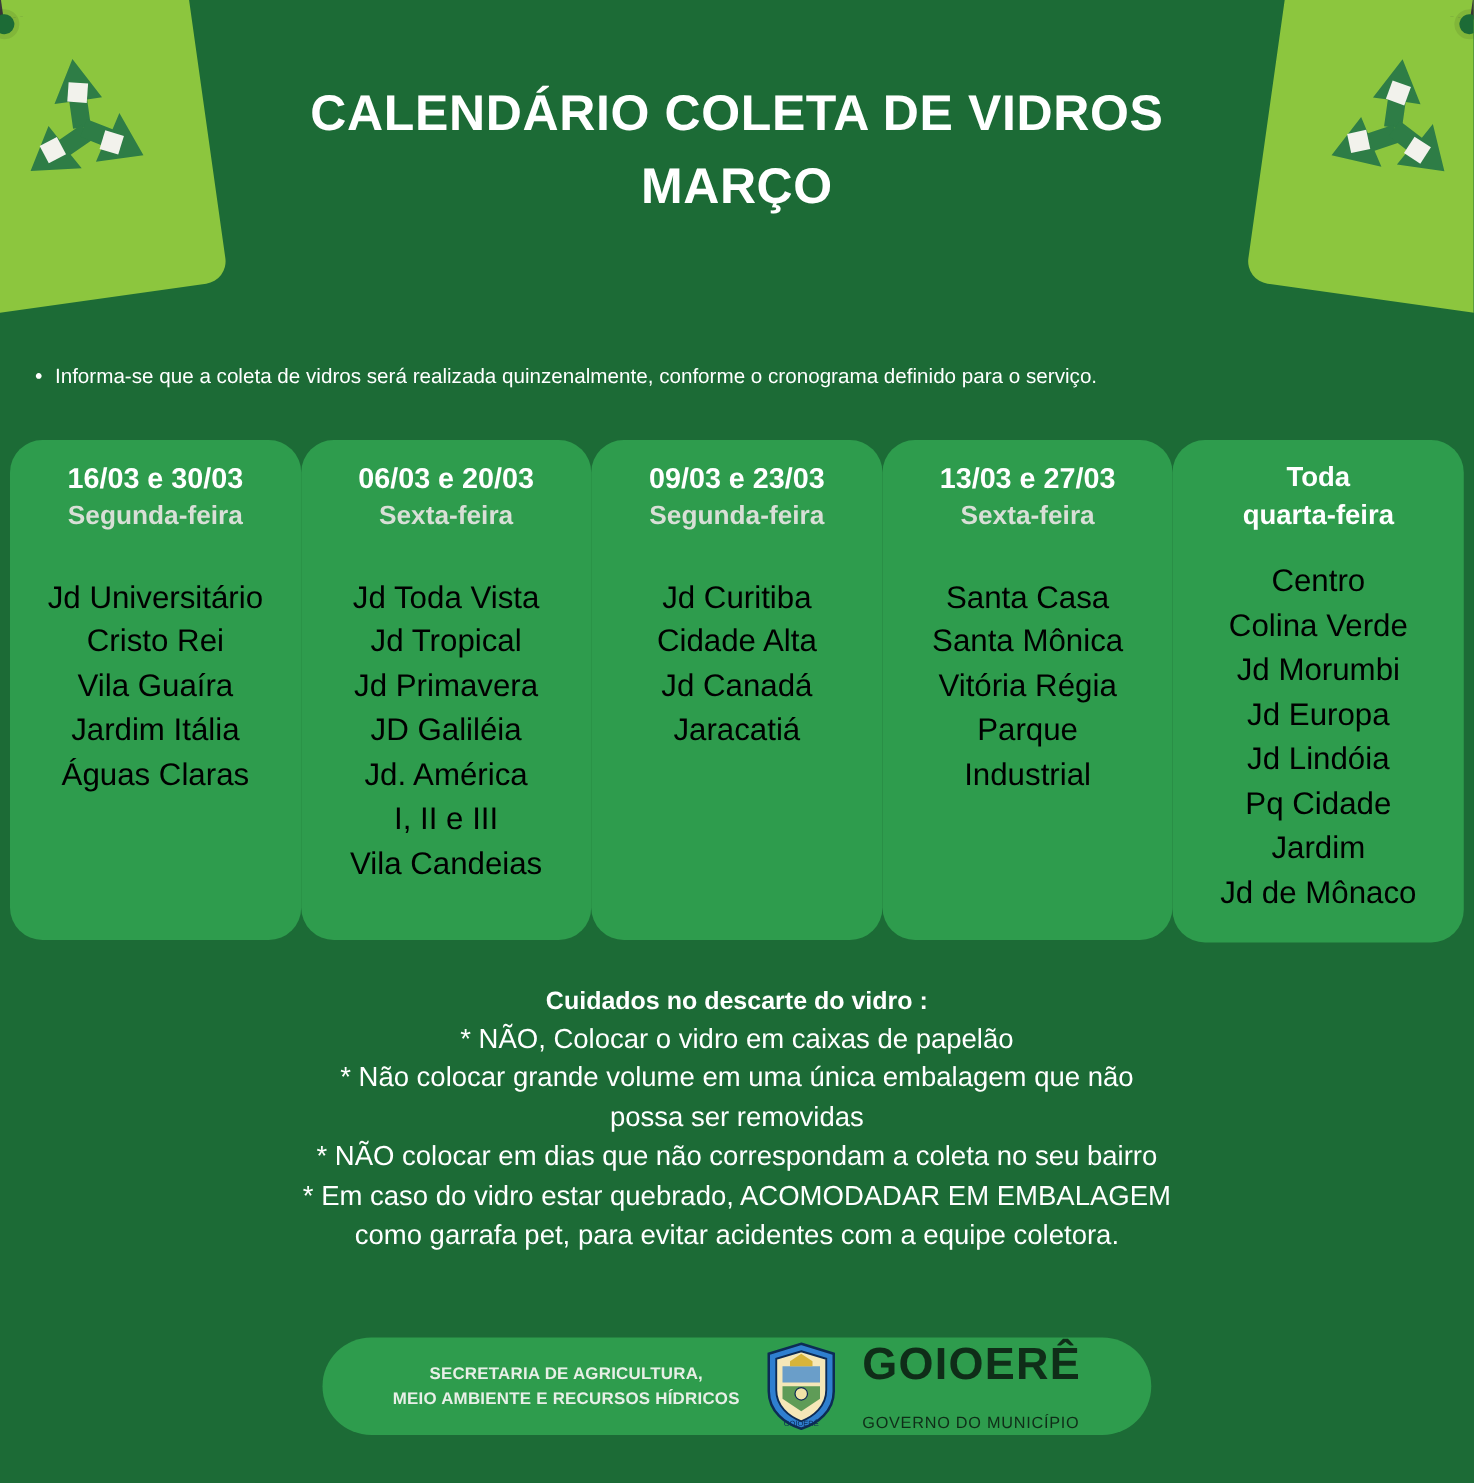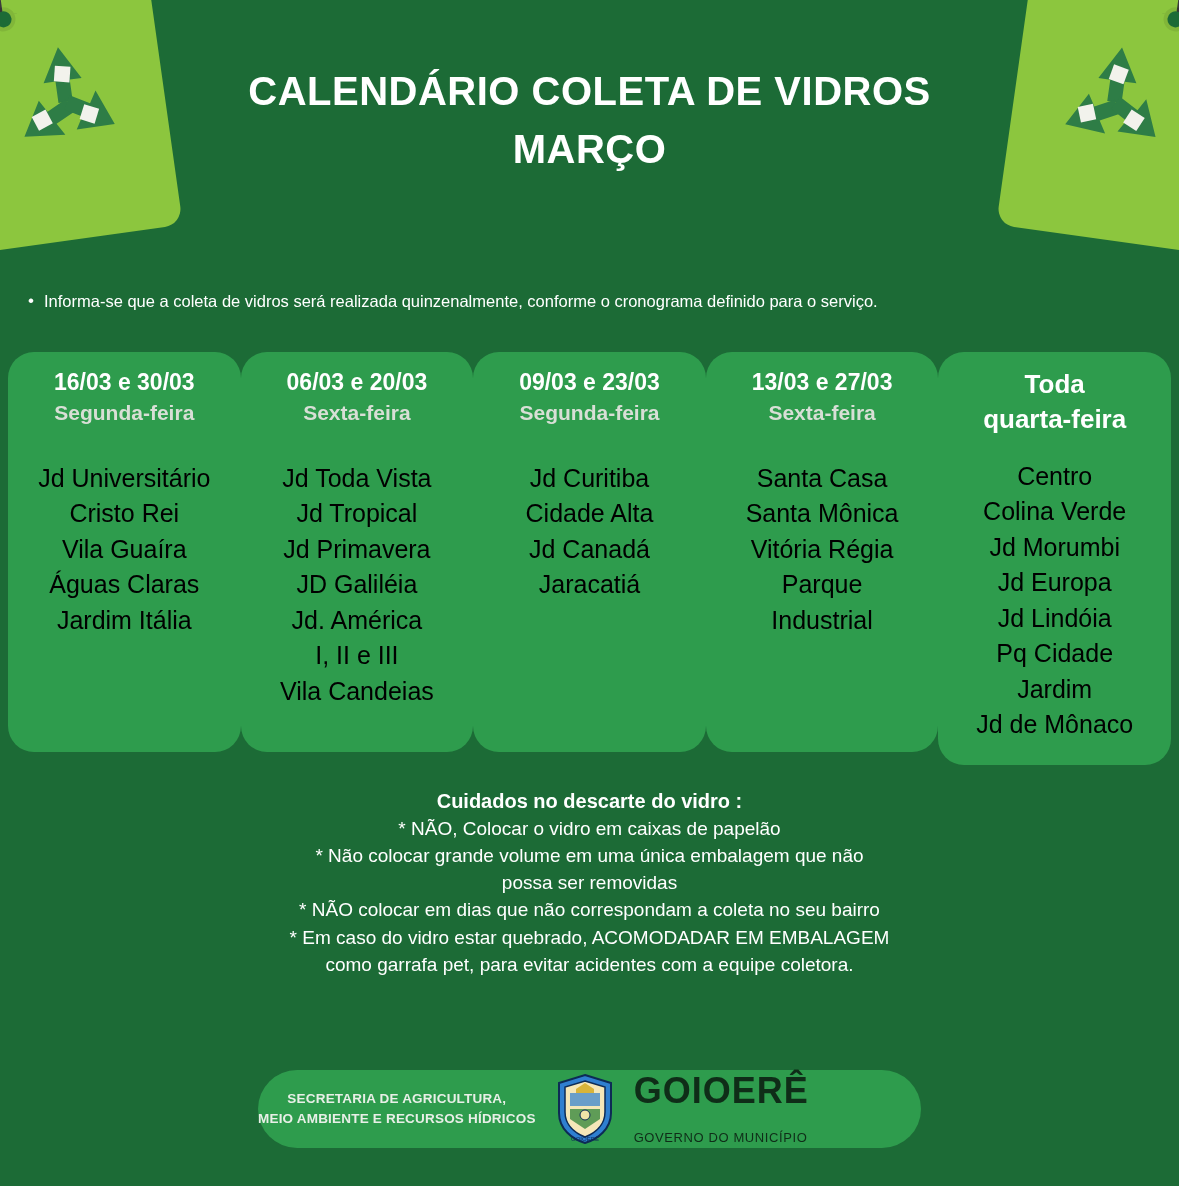--- a/index.html
+++ b/index.html
@@ -104,21 +104,21 @@
     font-weight: bold;
     line-height: 1.28;
     margin-bottom: 2px;
   }
   .card .weekday {
     color: #d8dfd6;
     font-size: 21px;
     font-weight: bold;
     line-height: 1.3;
   }
-  .card.wide-title .date { font-size: 26px; }
+  .card.wide-title .date { font-size: 22px; }
   .card .list {
     margin-top: 34px;
     color: #000000;
     font-size: 25px;
     line-height: 1.42;
     font-weight: 400;
   }
   .card .list div { white-space: nowrap; }
 
   
@@ -129,35 +129,36 @@
     right: 60px;
     text-align: center;
     color: #ffffff;
   }
   .care .care-title {
     font-size: 20px;
     font-weight: bold;
     margin-bottom: 2px;
   }
   .care .care-line {
-    font-size: 19px;
+    font-size: 22px;
     line-height: 1.43;
   }
 
   
   .footer {
     position: absolute;
     left: 258px;
     bottom: 38px;
     width: 663px;
     height: 78px;
     background: #2e9c4d;
     border-radius: 40px;
     display: flex;
     align-items: center;
+    justify-content: center;
     gap: 18px;
   }
   .footer .sec-text {
     color: #e8efe7;
     font-size: 13.5px;
     font-weight: bold;
     line-height: 1.5;
     text-align: center;
     letter-spacing: .2px;
   }
@@ -235,22 +236,22 @@
 
   <div class="cards">
 
     <div class="card">
       <div class="date">16/03 e 30/03</div>
       <div class="weekday">Segunda-feira</div>
       <div class="list">
         <div>Jd Universitário</div>
         <div>Cristo Rei</div>
         <div>Vila Guaíra</div>
+        <div>Jardim Itália</div>
         <div>Águas Claras</div>
-        <div>Jardim Itália</div>
       </div>
     </div>
 
     <div class="card">
       <div class="date">06/03 e 20/03</div>
       <div class="weekday">Sexta-feira</div>
       <div class="list">
         <div>Jd Toda Vista</div>
         <div>Jd Tropical</div>
         <div>Jd Primavera</div>

